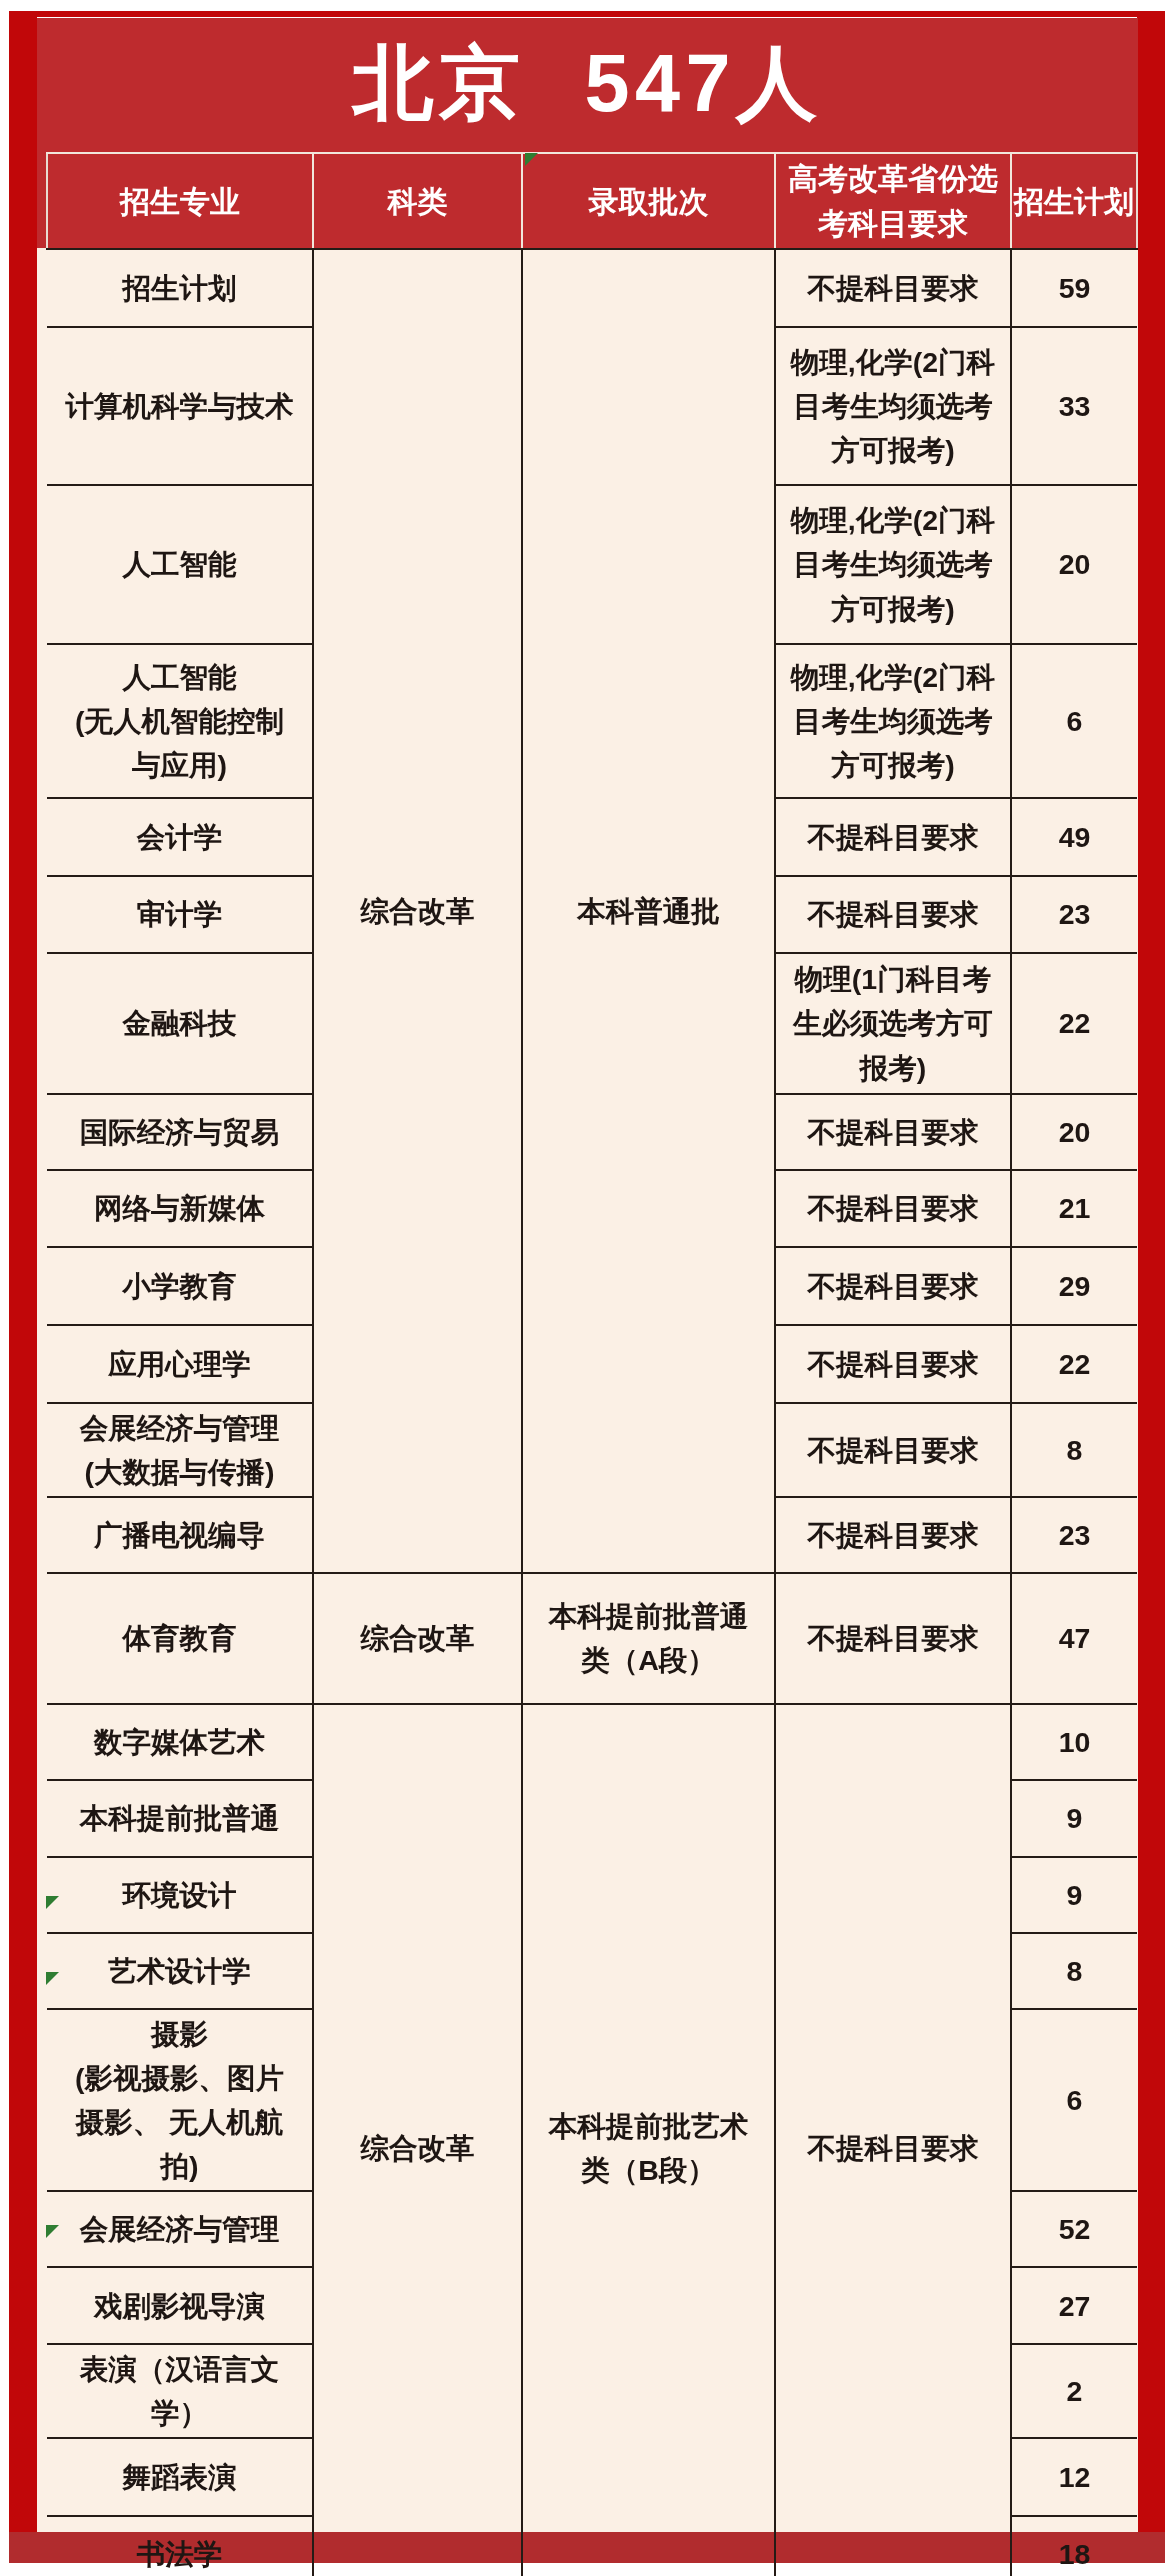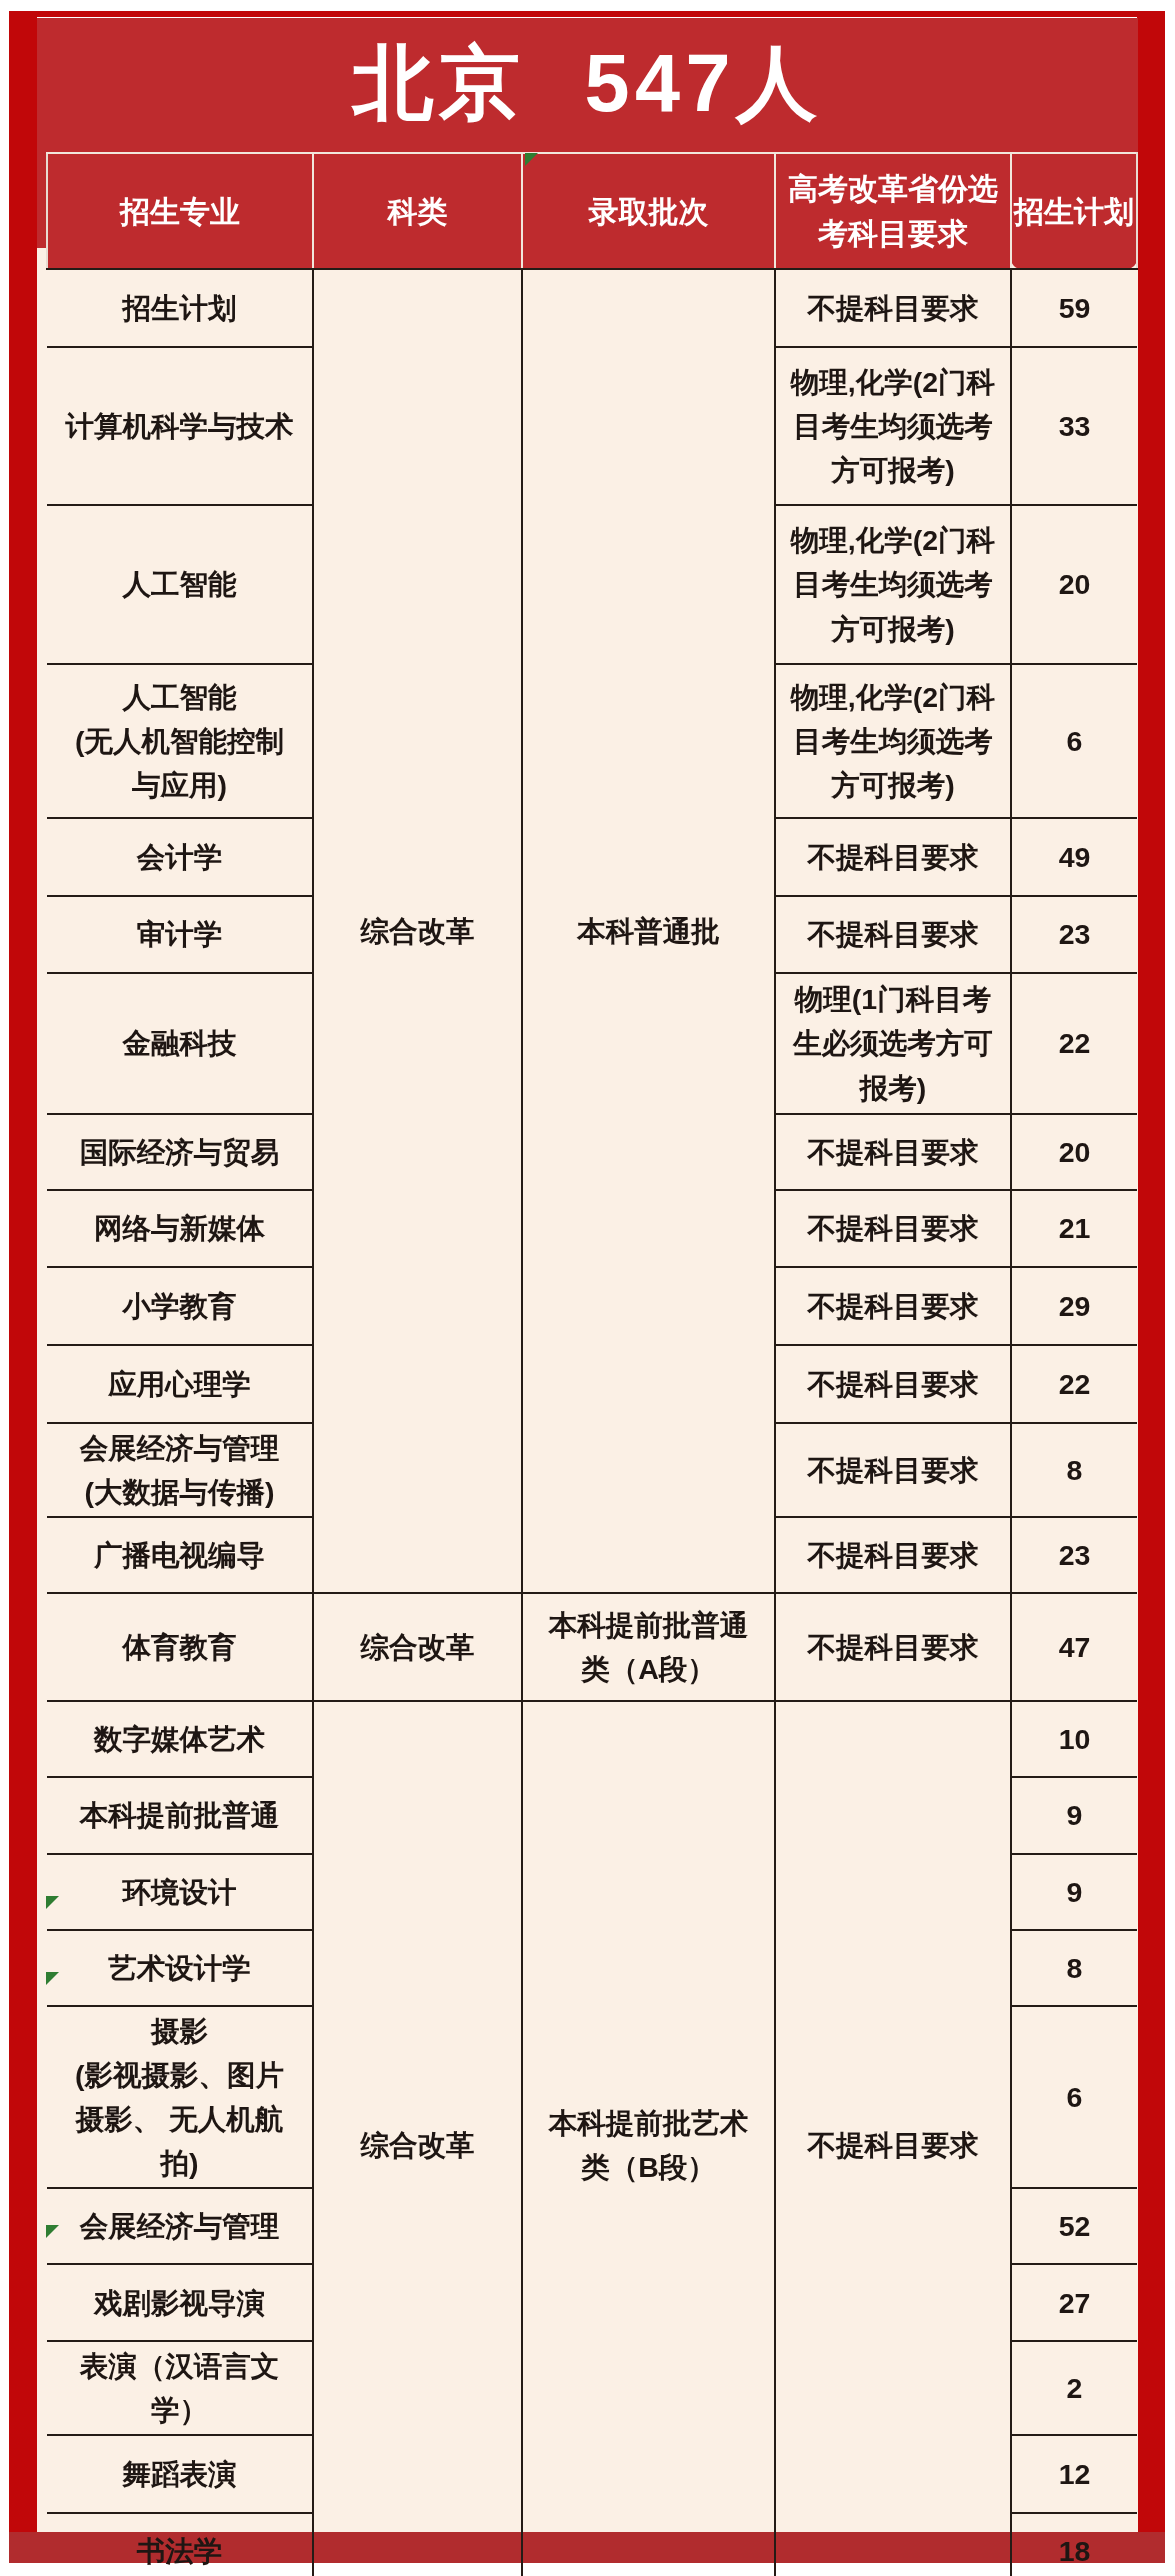--- a/index.html
+++ b/index.html
@@ -51,21 +51,21 @@
 
   <table class="adm">
     <colgroup>
       <col style="width:266px">
         <col style="width:209px">
         <col style="width:253px">
         <col style="width:236px">
         <col style="width:126px">
     </colgroup>
     <tbody>
-        <tr style="height:116px">
+        <tr style="height:96px">
       <th>招生专业</th>
       <th>科类</th>
       <th>录取批次</th>
       <th>高考改革省份选考科目要求</th>
       <th>招生计划</th>
     </tr>
     <tr style="height:78px">
       <td>招生计划</td>
       <td rowspan="13">综合改革</td>
       <td rowspan="13">本科普通批</td>
@@ -128,21 +128,21 @@
       <td>会展经济与管理
 (大数据与传播)</td>
       <td>不提科目要求</td>
       <td class="plan">8</td>
     </tr>
     <tr style="height:76px">
       <td>广播电视编导</td>
       <td>不提科目要求</td>
       <td class="plan">23</td>
     </tr>
-    <tr style="height:108px">
+    <tr style="height:131px">
       <td>体育教育</td>
       <td>综合改革</td>
       <td>本科提前批普通
 类（A段）</td>
       <td>不提科目要求</td>
       <td class="plan">47</td>
     </tr>
     <tr style="height:76px">
       <td>数字媒体艺术</td>
       <td rowspan="10">综合改革</td>

